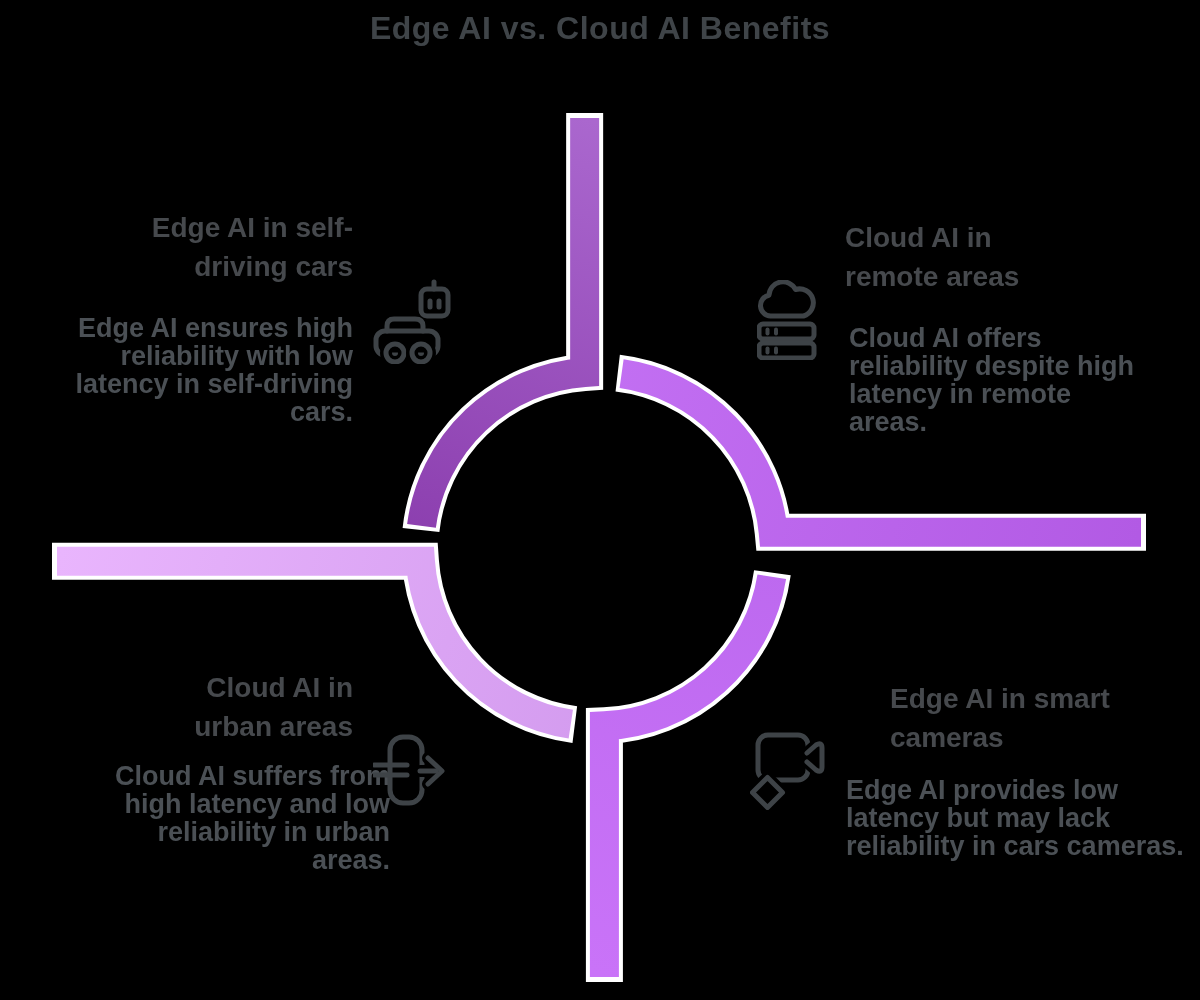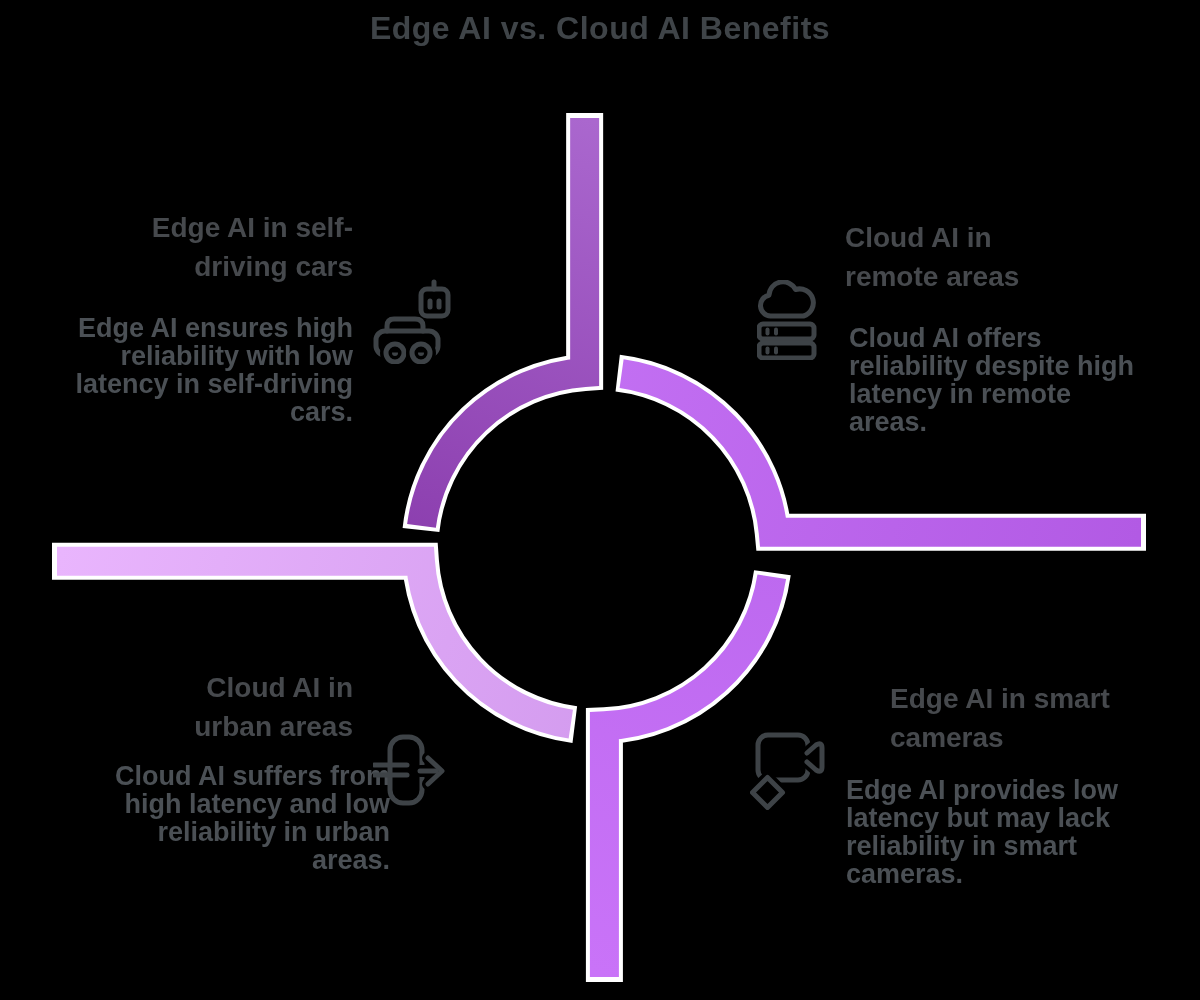--- a/index.html
+++ b/index.html
@@ -150,21 +150,21 @@
     <line class="halo" x1="47" y1="37" x2="63" y2="37"></line>
     <polyline class="halo" points="55,24 69,37 55,50"></polyline>
     <line x1="47" y1="37" x2="63" y2="37"></line>
     <polyline points="55,24 69,37 55,50"></polyline>
   </svg>
 
   <div class="heading align-l q-br-h">Edge AI in smart
 cameras</div>
   <div class="body-text align-l q-br-b">Edge AI provides low
 latency but may lack
-reliability in smart cameras.</div>
+reliability in cars cameras.</div>
   <svg class="icon i-camera" width="76" height="84" viewBox="0 0 76 84">
     <rect x="8" y="9" width="50" height="45" rx="10"></rect>
     <path class="halo" d="M 57 27 L 66 19 Q 72 15.5 72 22 L 72 41 Q 72 47.5 66 44 L 57 36"></path>
     <path d="M 57 27 L 66 19 Q 72 15.5 72 22 L 72 41 Q 72 47.5 66 44 L 57 36"></path>
     <path class="halo" d="M 17.5 51.5 L 32.5 66.5 L 17.5 81.5 L 2.5 66.5 Z"></path>
     <path d="M 17.5 51.5 L 32.5 66.5 L 17.5 81.5 L 2.5 66.5 Z"></path>
   </svg>
 
 </div>
 

